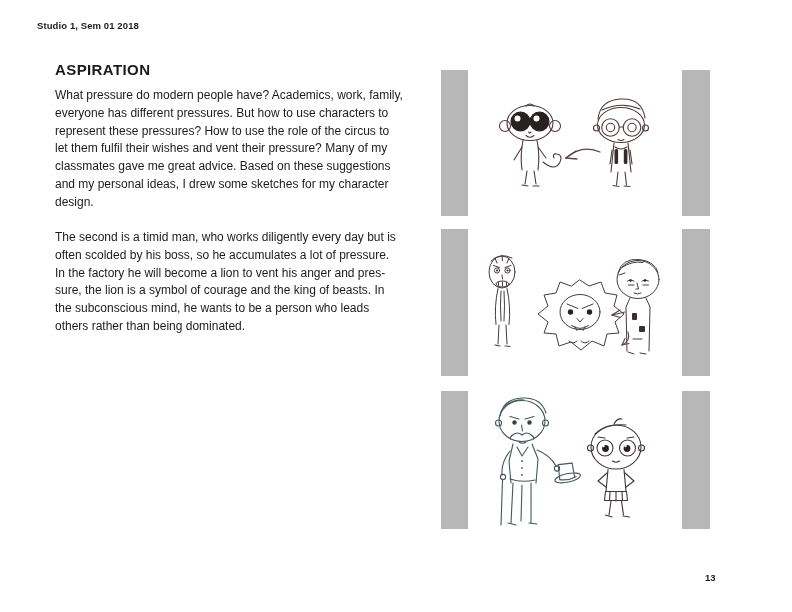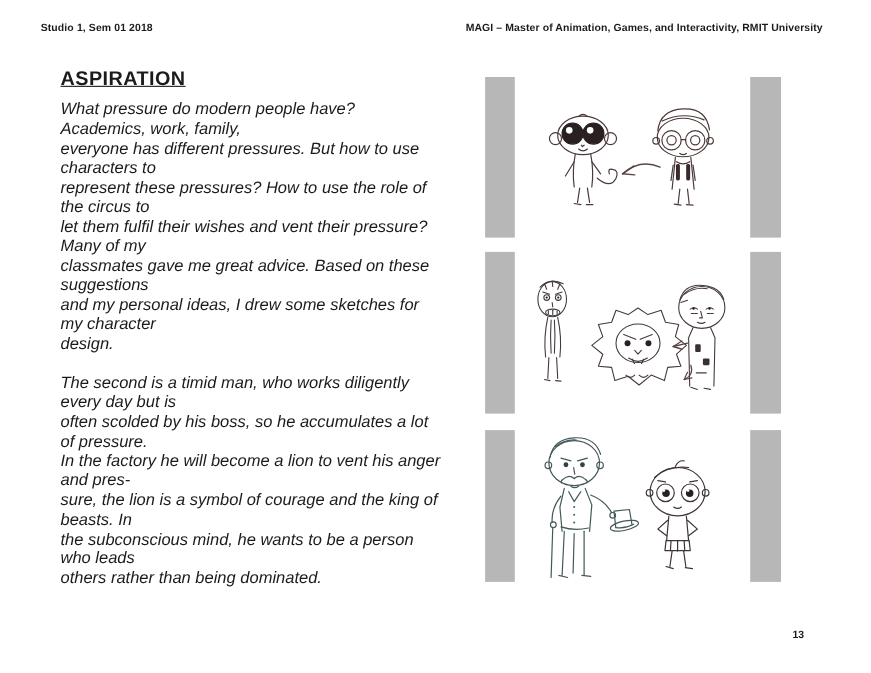--- a/index.html
+++ b/index.html
@@ -14,50 +14,48 @@
   .header {
     position: absolute; left: 37px; right: 44px; top: 20px;
     display: flex; justify-content: space-between;
     font-size: 9.5px; font-weight: bold; letter-spacing: 0.1px;
   }
   .text-col {
     position: absolute; left: 55px; top: 61px; width: 348px;
   }
   .text-col h1 {
     margin: 0 0 9px 0;
-    font-size: 18px; font-weight: bold; letter-spacing: 0.4px; text-decoration: underline;
+    font-size: 15px; font-weight: bold; letter-spacing: 0.4px;
   }
   .text-col p {
     margin: 0 0 17.75px 0;
-    font-size: 15px; line-height: 17.75px;
+    font-size: 12px; line-height: 17.75px;
     white-space: pre-line;
-    font-style: italic;
   }
   .panel { position: absolute; left: 441px; width: 269px; }
   .panel-1 { top: 70px;  height: 146px; }
   .panel-2 { top: 229px; height: 147px; }
   .panel-3 { top: 391px; height: 138px; }
   .bar { position: absolute; top: 0; bottom: 0; background: #b7b7b7; }
   .bar-left  { left: 0;  width: 27px; }
   .bar-right { right: 0; width: 28px; }
   .sketch { position: absolute; left: 27px; top: 0; width: 214px; height: 100%; }
   .page-number {
     position: absolute; left: 705px; top: 572px; width: 26px;
-    font-size: 9.5px; font-weight: bold; text-align: right;
+    font-size: 9.5px; font-weight: bold; text-align: left;
   }
   svg .ln { fill: none; stroke-linecap: round; stroke-linejoin: round; }
 </style>
 </head>
 <body>
 
 <div class="page">
 
   <div class="header">
     <span>Studio 1, Sem 01 2018</span>
-    <span>MAGI – Master of Animation, Games, and Interactivity, RMIT University</span>
   </div>
 
   <div class="text-col">
     <h1>ASPIRATION</h1>
     <p>What pressure do modern people have? Academics, work, family,
 everyone has different pressures. But how to use characters to
 represent these pressures? How to use the role of the circus to
 let them fulfil their wishes and vent their pressure? Many of my
 classmates gave me great advice. Based on these suggestions
 and my personal ideas, I drew some sketches for my character

